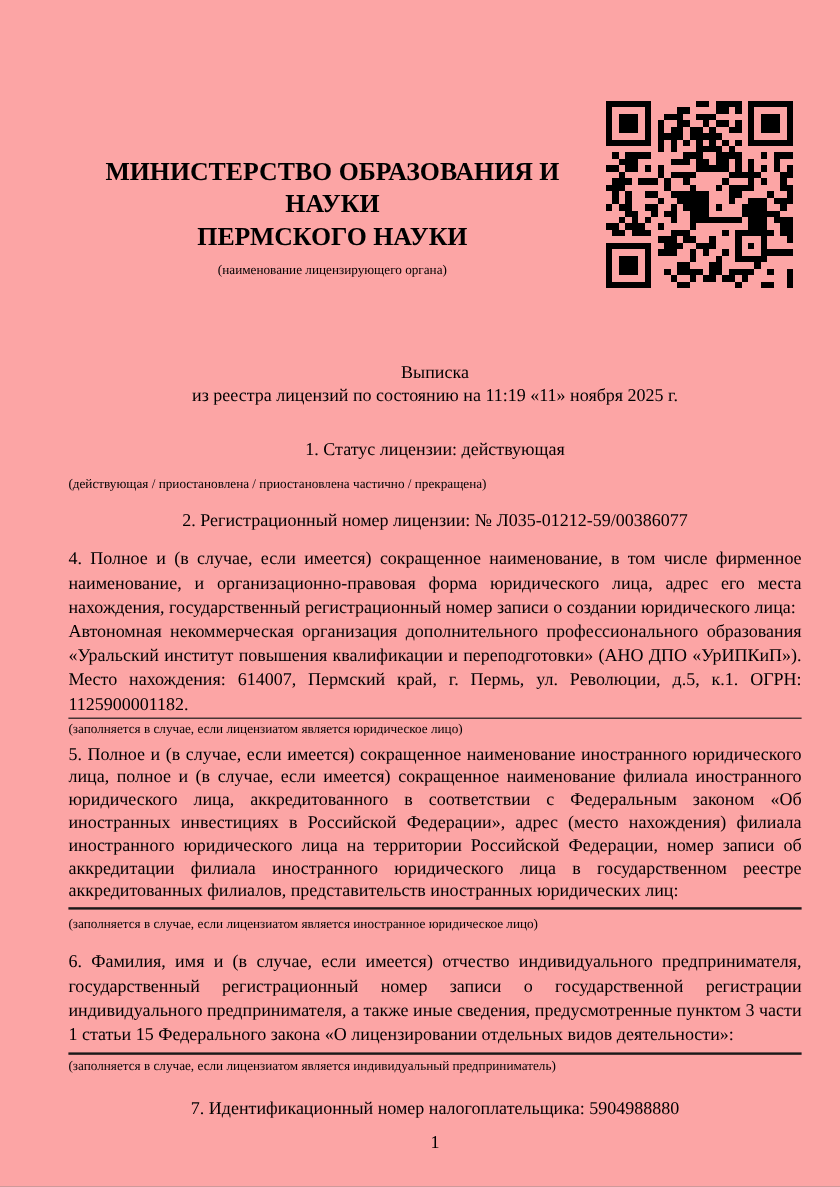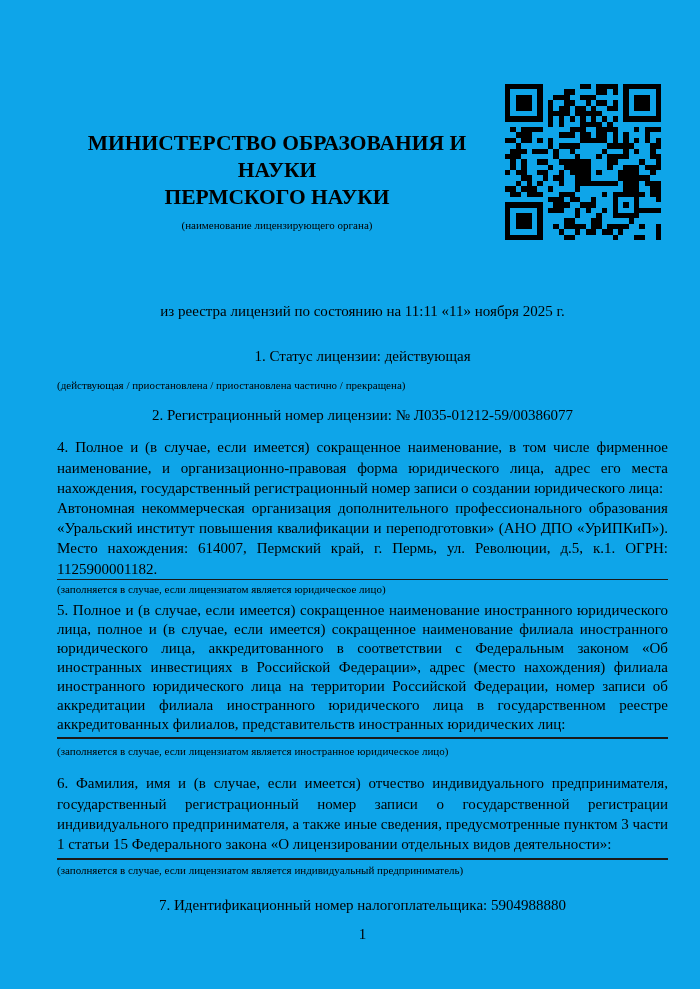--- a/index.html
+++ b/index.html
@@ -1,20 +1,20 @@
 <!DOCTYPE html>
 <html lang="ru"><head>
 <meta charset="utf-8">
 <style>
   html,body { margin:0; padding:0; background:#888; }
   .page {
     position:relative;
     width:700px; height:989px;
     margin:0 auto;
-    background:#0ea5e9;
+    background:#fca5a5;
     color:#000000;
     font-family:"Liberation Serif","DejaVu Serif",serif;
     overflow:hidden;
   }
   
   .org {
     position:absolute; left:57px; top:130px; width:440px;
     text-align:center;
   }
   .org-name { font-size:21.5px; line-height:27px; font-weight:bold; }
@@ -476,21 +476,22 @@
         <rect x="20" y="28" width="1" height="1"></rect>
         <rect x="24" y="28" width="1" height="1"></rect>
         <rect x="25" y="28" width="1" height="1"></rect>
         <rect x="28" y="28" width="1" height="1"></rect>
       </svg>
   </div>
 
   <div class="content">
 
     <div class="doc-title">
-      <div>из реестра лицензий по состоянию на 11:11 «11» ноября 2025 г.</div>
+      <div>Выписка</div>
+      <div>из реестра лицензий по состоянию на 11:19 «11» ноября 2025 г.</div>
     </div>
 
     <p class="item item-1">1. Статус лицензии: действующая</p>
     <div class="caption caption-status">(действующая / приостановлена / приостановлена частично / прекращена)</div>
 
     <p class="item item-2">2. Регистрационный номер лицензии: № Л035-01212-59/00386077</p>
 
 
     <p class="para para-4">4. Полное и (в случае, если имеется) сокращенное наименование, в том числе фирменное наименование, и организационно-правовая форма юридического лица, адрес его места нахождения, государственный регистрационный номер записи о создании юридического лица:</p>
     <p class="para">Автономная некоммерческая организация дополнительного профессионального образования «Уральский институт повышения квалификации и переподготовки» (АНО ДПО «УрИПКиП»). Место нахождения: 614007, Пермский край, г. Пермь, ул. Революции, д.5, к.1. ОГРН: 1125900001182.</p>

